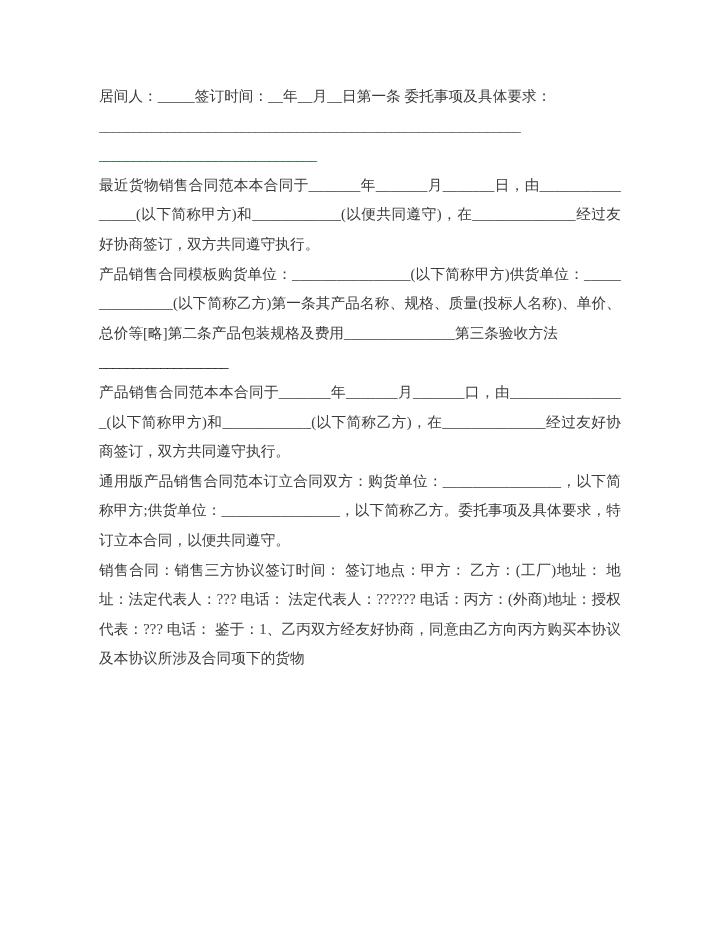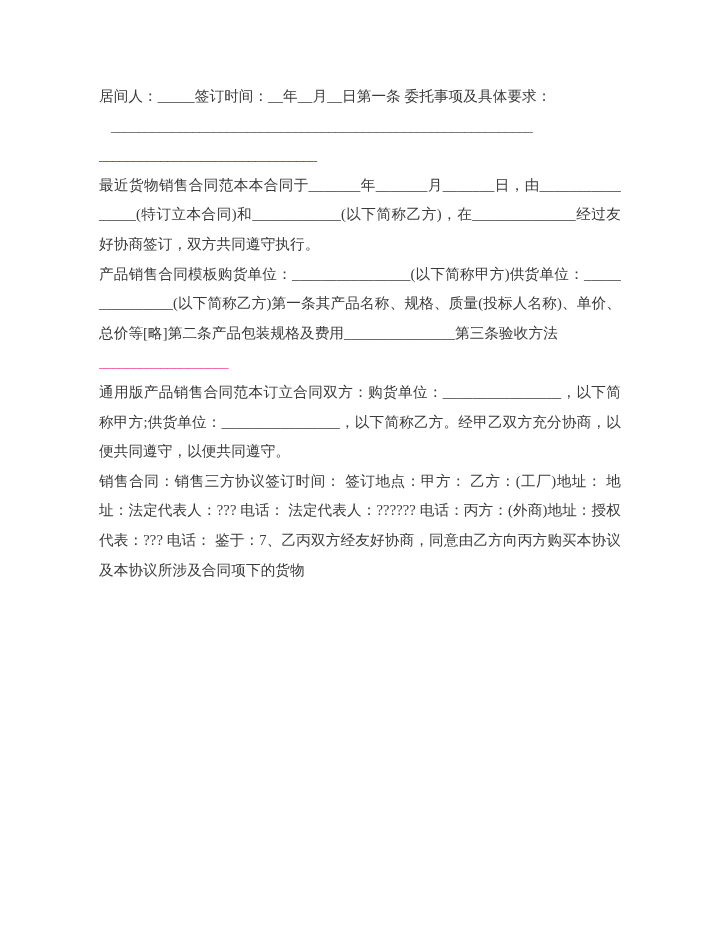--- a/index.html
+++ b/index.html
@@ -44,60 +44,60 @@
     color: #4a4a4a;
     font-size: 14.6px;
     white-space: nowrap;
     overflow: hidden;
   }
   .rule-full {
     display: block;
     color: #555555;
     letter-spacing: -0.5px;
     font-size: 14.6px;
-    margin-left: 12px;
   }
   .rule-short {
     display: block;
-    color: #7f1d1d;
+    color: #14532d;
     letter-spacing: -0.5px;
     font-size: 14.6px;
   }
   .rule-mid {
     display: block;
-    color: #ec4899;
+    color: #000000;
     letter-spacing: -0.5px;
     font-size: 14.6px;
   }
 </style>
 </head>
 <body>
 
 <div class="page">
   <div class="doc-body">
 
     <p class="para">居间人：_____签订时间：__年__月__日第一条 委托事项及具体要求：</p>
 
     <div class="rule-para">
       <span class="rule-full">______________________________________________________________</span>
     </div>
 
     <div class="rule-para">
       <span class="rule-short">________________________________</span>
     </div>
 
-    <p class="para">最近货物销售合同范本本合同于_______年_______月_______日，由________________(特订立本合同)和____________(以下简称乙方)，在______________经过友好协商签订，双方共同遵守执行。</p>
+    <p class="para">最近货物销售合同范本本合同于_______年_______月_______日，由________________(以下简称甲方)和____________(以便共同遵守)，在______________经过友好协商签订，双方共同遵守执行。</p>
 
     <p class="para">产品销售合同模板购货单位：________________(以下简称甲方)供货单位：_______________(以下简称乙方)第一条其产品名称、规格、质量(投标人名称)、单价、总价等[略]第二条产品包装规格及费用_______________第三条验收方法</p>
 
     <div class="rule-para">
       <span class="rule-mid">___________________</span>
     </div>
 
+    <p class="para">产品销售合同范本本合同于_______年_______月_______口，由________________(以下简称甲方)和____________(以下简称乙方)，在______________经过友好协商签订，双方共同遵守执行。</p>
 
-    <p class="para">通用版产品销售合同范本订立合同双方：购货单位：________________，以下简称甲方;供货单位：________________，以下简称乙方。经甲乙双方充分协商，以便共同遵守，以便共同遵守。</p>
+    <p class="para">通用版产品销售合同范本订立合同双方：购货单位：________________，以下简称甲方;供货单位：________________，以下简称乙方。委托事项及具体要求，特订立本合同，以便共同遵守。</p>
 
 
 
-    <p class="para">销售合同：销售三方协议签订时间： 签订地点：甲方： 乙方：(工厂)地址： 地址：法定代表人：??? 电话： 法定代表人：?????? 电话：丙方：(外商)地址：授权代表：??? 电话： 鉴于：7、乙丙双方经友好协商，同意由乙方向丙方购买本协议及本协议所涉及合同项下的货物</p>
+    <p class="para">销售合同：销售三方协议签订时间： 签订地点：甲方： 乙方：(工厂)地址： 地址：法定代表人：??? 电话： 法定代表人：?????? 电话：丙方：(外商)地址：授权代表：??? 电话： 鉴于：1、乙丙双方经友好协商，同意由乙方向丙方购买本协议及本协议所涉及合同项下的货物</p>
 
   </div>
 </div>
 
 </body></html>

